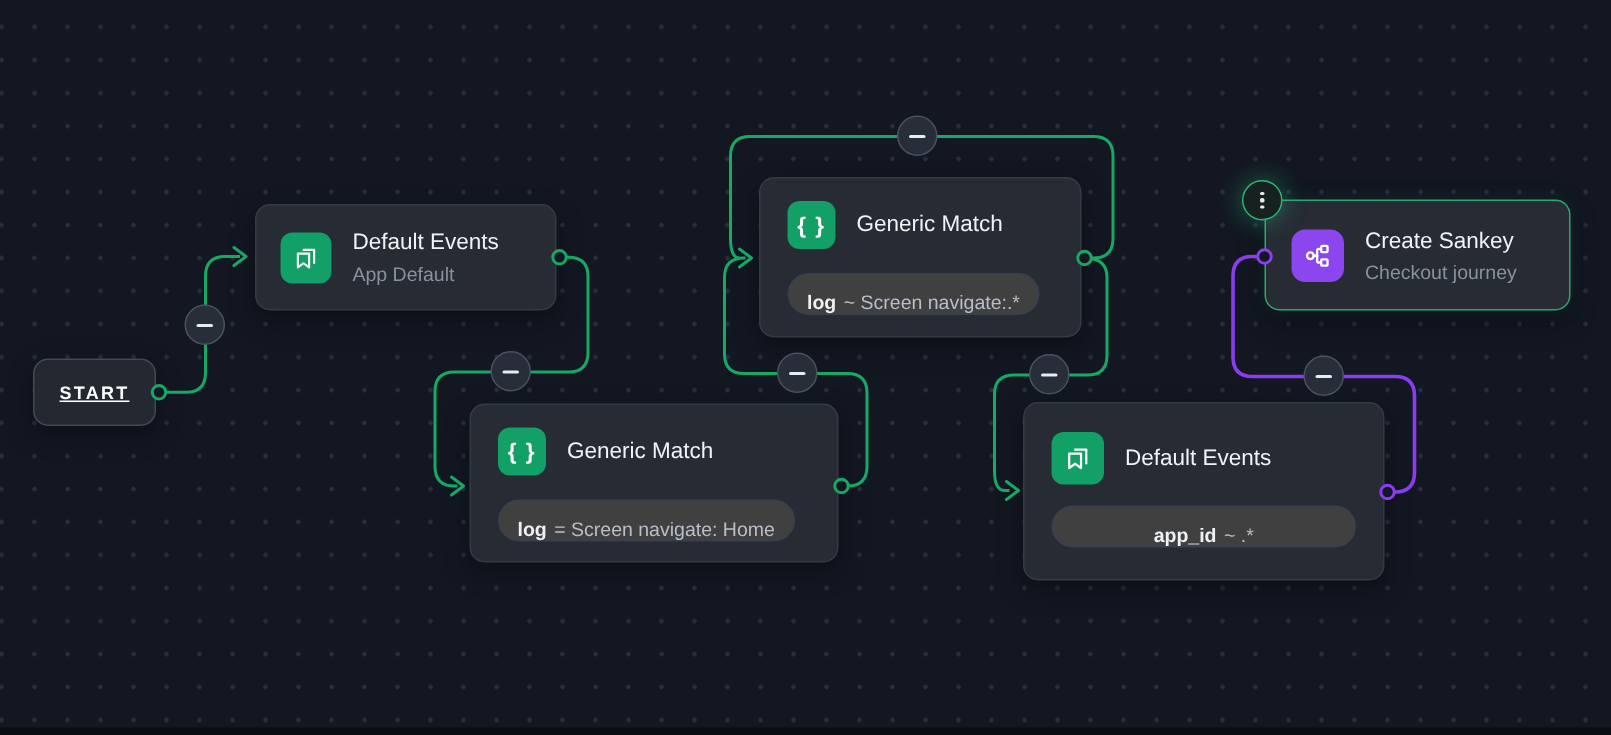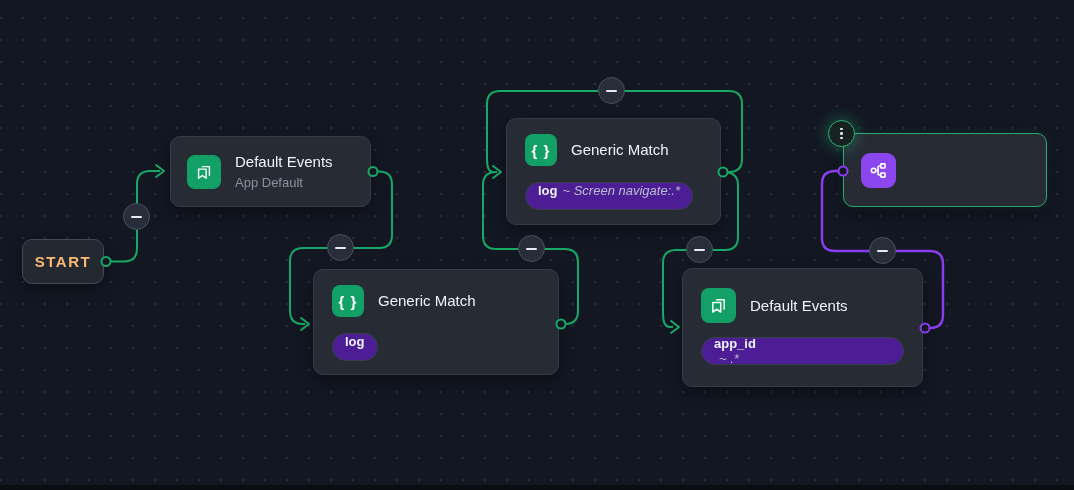--- a/index.html
+++ b/index.html
@@ -26,43 +26,43 @@
     background:#262b34;
     border:1px solid #343b48;
     border-radius:10px;
     box-shadow:0 6px 16px rgba(0,0,0,.35);
     color:#eef1f5;
   }
   .node-start{
     display:flex;align-items:center;justify-content:center;
     background:#232831;border:1px solid #414958;border-radius:10px;
   }
-  .start-label{color:#fdba74;font-size:15px;font-weight:700;letter-spacing:1.5px;}
+  .start-label{color:#ffffff;font-size:12px;font-weight:700;letter-spacing:1.5px;text-decoration:underline;}
 
   .hdr{display:flex;align-items:center;}
   .icon-sq{
     flex:0 0 auto;display:flex;align-items:center;justify-content:center;
     border-radius:8px;color:#ffffff;
   }
   .icon-green{background:#12a066;}
   .icon-purple{background:#8b46f0;border-radius:9px;}
   .icon-braces-glyph{font-size:15px;font-weight:700;letter-spacing:1px;color:#fff;}
   .txt{margin-left:14px;}
   .title{font-size:15px;font-weight:500;color:#f0f2f6;line-height:20px;}
   .subtitle{font-size:13px;color:#8a919e;line-height:17px;margin-top:2px;}
 
   .chip{
-    display:inline-flex;align-items:flex-start;
+    display:inline-flex;align-items:flex-end;
     height:28px;padding:0 12px;
-    background:#4c1d95;border:1px solid #39404d;border-radius:14px;
+    background:#404040;border:1px solid #39404d;border-radius:14px;
     font-size:13px;color:#b9bfca;white-space:nowrap;
   }
   .chip-key{font-weight:700;color:#eef1f5;}
-  .chip-rest{margin-left:5px;font-style:italic;}
-  .chip-full{width:100%;justify-content:center;flex-direction:column;}
+  .chip-rest{margin-left:5px;}
+  .chip-full{width:100%;justify-content:center;}
 
   
   #node-start{left:22px;top:239px;width:82px;height:45px;}
   #node-de1{left:170px;top:136px;width:201px;height:71px;display:flex;align-items:center;padding-left:16px;}
   #node-de1 .icon-sq{width:34px;height:34px;}
   #node-gm-top{left:506px;top:118px;width:215px;height:107px;padding:15px 18px;}
   #node-gm-top .icon-sq,#node-gm-bot .icon-sq{width:32px;height:32px;}
   #node-gm-top .chip{margin-top:16px;}
   #node-gm-bot{left:313px;top:269px;width:246px;height:106px;padding:15px 18px;}
   #node-gm-bot .chip{margin-top:16px;}
@@ -165,20 +165,21 @@
   <div class="hdr">
     <span class="icon-sq icon-green">
       <span class="icon-braces-glyph">{ }</span>
     </span>
     <span class="txt">
       <div class="title">Generic Match</div>
     </span>
   </div>
   <div class="chip">
     <span class="chip-key">log</span>
+    <span class="chip-rest">= Screen navigate: Home</span>
   </div>
 </div>
 
 <div class="node" id="node-de2">
   <div class="hdr">
     <span class="icon-sq icon-green">
       <svg width="21" height="21" viewBox="0 0 24 24" fill="none" stroke="#ffffff" stroke-width="1.7" stroke-linejoin="round" stroke-linecap="round">
         <path d="M10 5.5 H18.5 V16"></path>
         <path d="M5.5 8.5 H14.5 V19.5 L10 16.2 L5.5 19.5 Z"></path>
       </svg>
@@ -197,20 +198,24 @@
   <span class="icon-sq icon-purple">
     <svg width="21" height="21" viewBox="0 0 20 20" fill="none" stroke="#ffffff" stroke-width="1.5" stroke-linejoin="round" stroke-linecap="round">
       <circle cx="5.3" cy="10" r="2.1"></circle>
       <path d="M7.6,10 H9.6"></path>
       <path d="M9.6,10 V6.6 Q9.6,5.7 10.5,5.7 H11.9"></path>
       <rect x="12.2" y="3.7" width="4" height="4" rx="0.6"></rect>
       <path d="M9.6,10 V13.4 Q9.6,14.3 10.5,14.3 H11.9"></path>
       <rect x="12.2" y="12.3" width="4" height="4" rx="0.6"></rect>
     </svg>
   </span>
+  <span class="txt">
+    <div class="title">Create Sankey</div>
+    <div class="subtitle">Checkout journey</div>
+  </span>
 </div>
 
 <div class="minus-btn" id="minus-1">
     <span class="minus-bar"></span>
   </div>
 <div class="minus-btn" id="minus-2">
     <span class="minus-bar"></span>
   </div>
 <div class="minus-btn" id="minus-3">
     <span class="minus-bar"></span>

